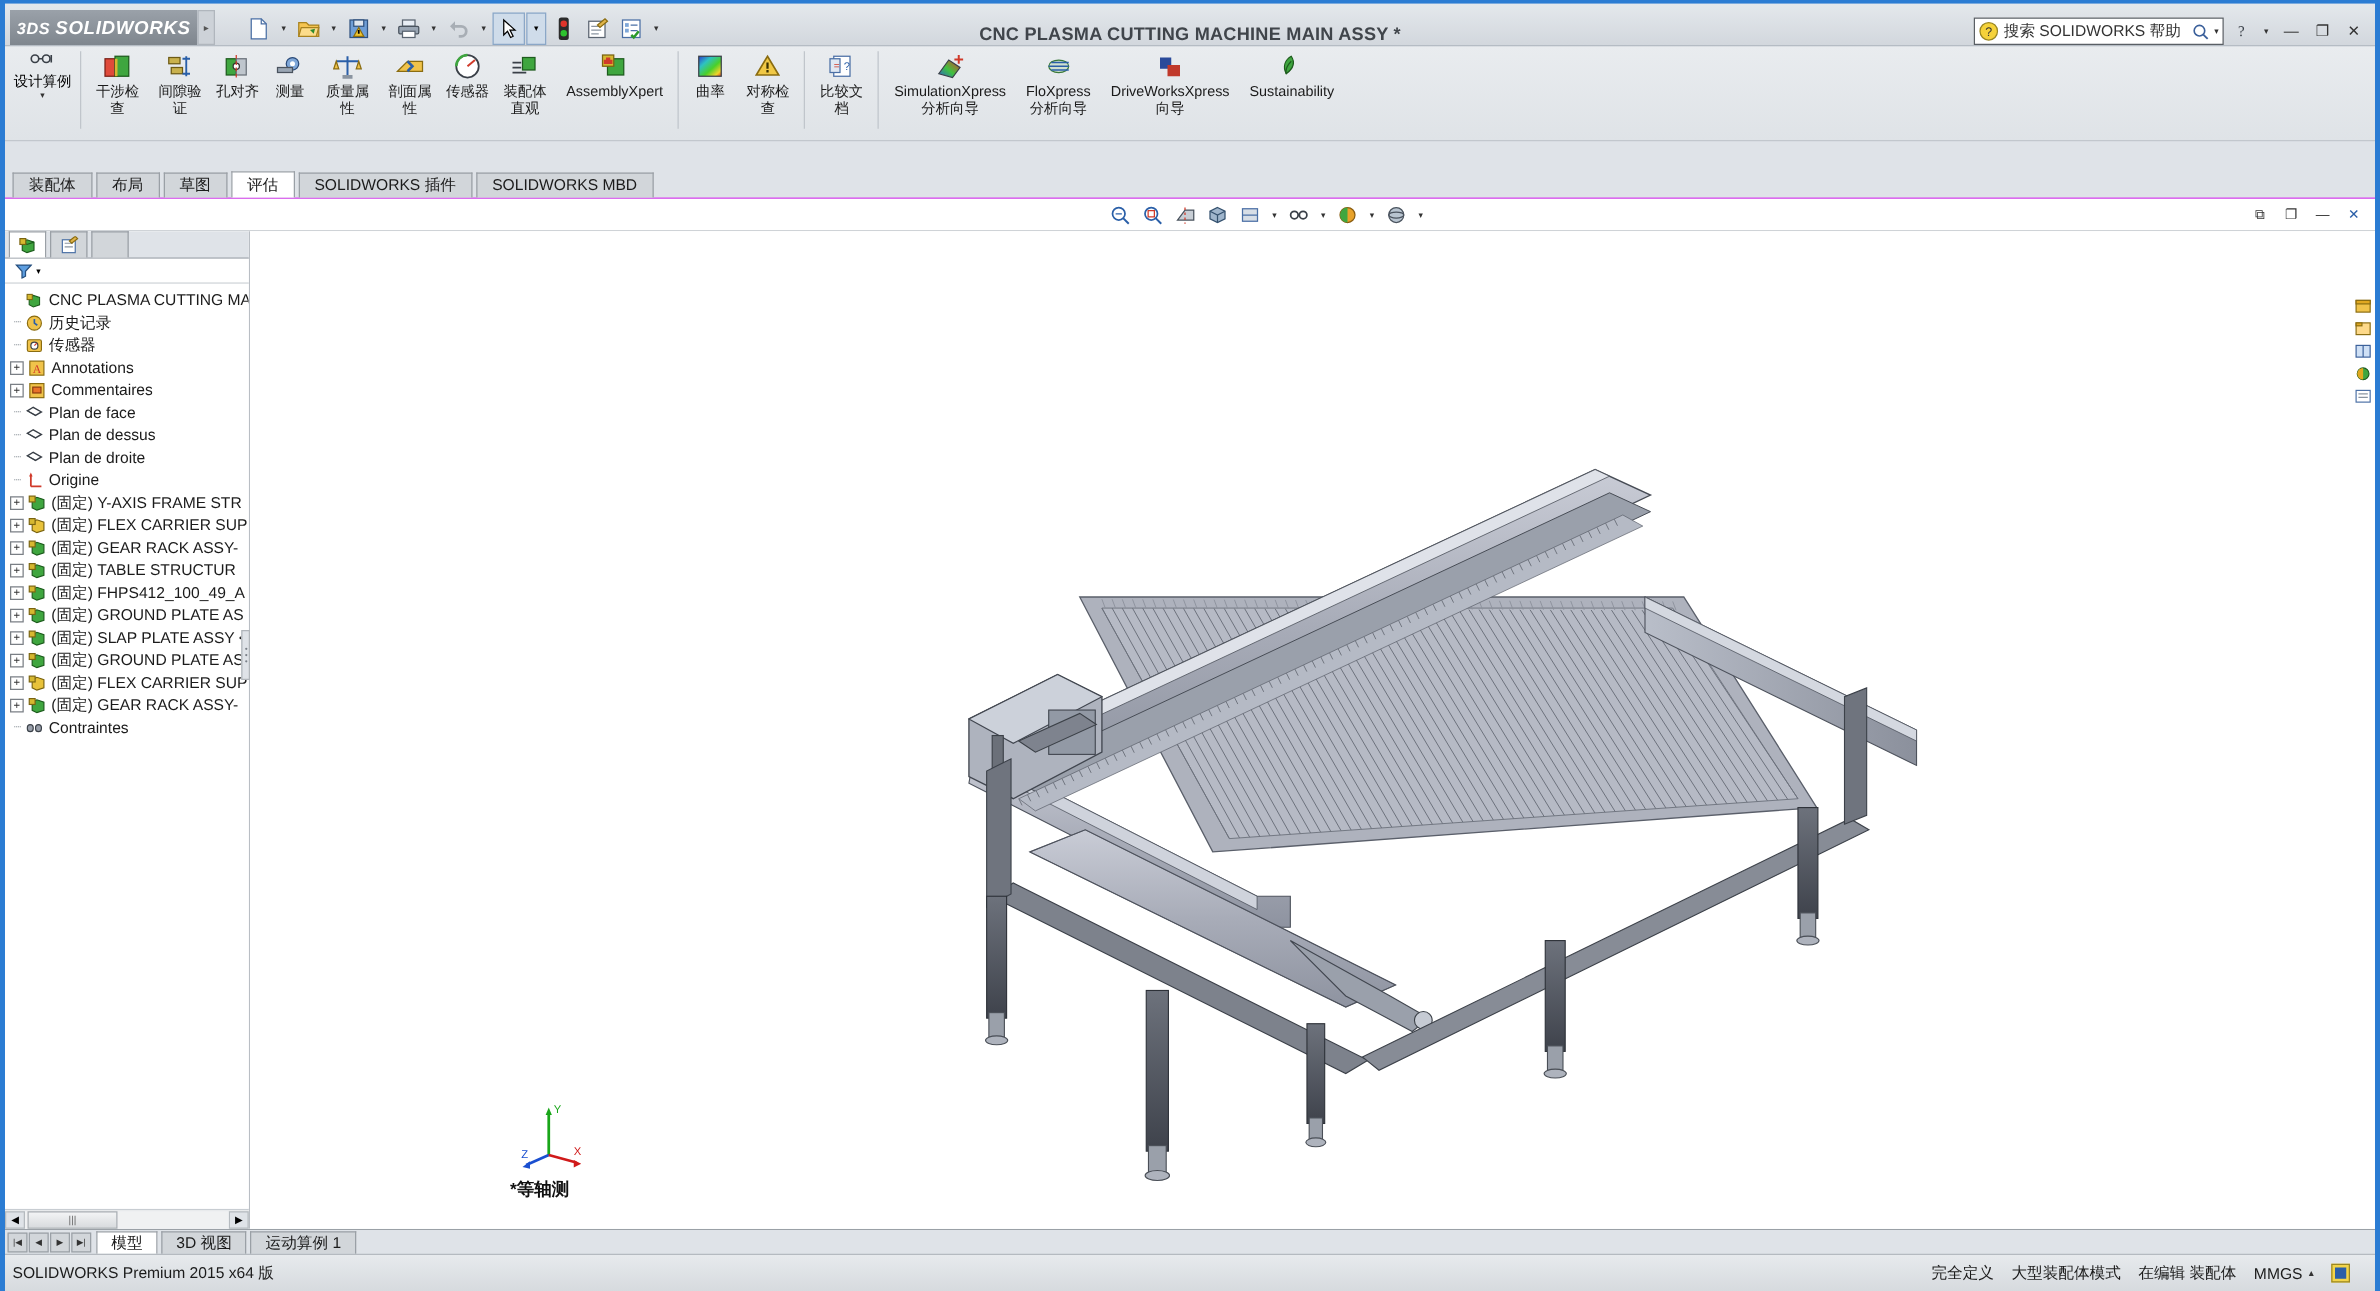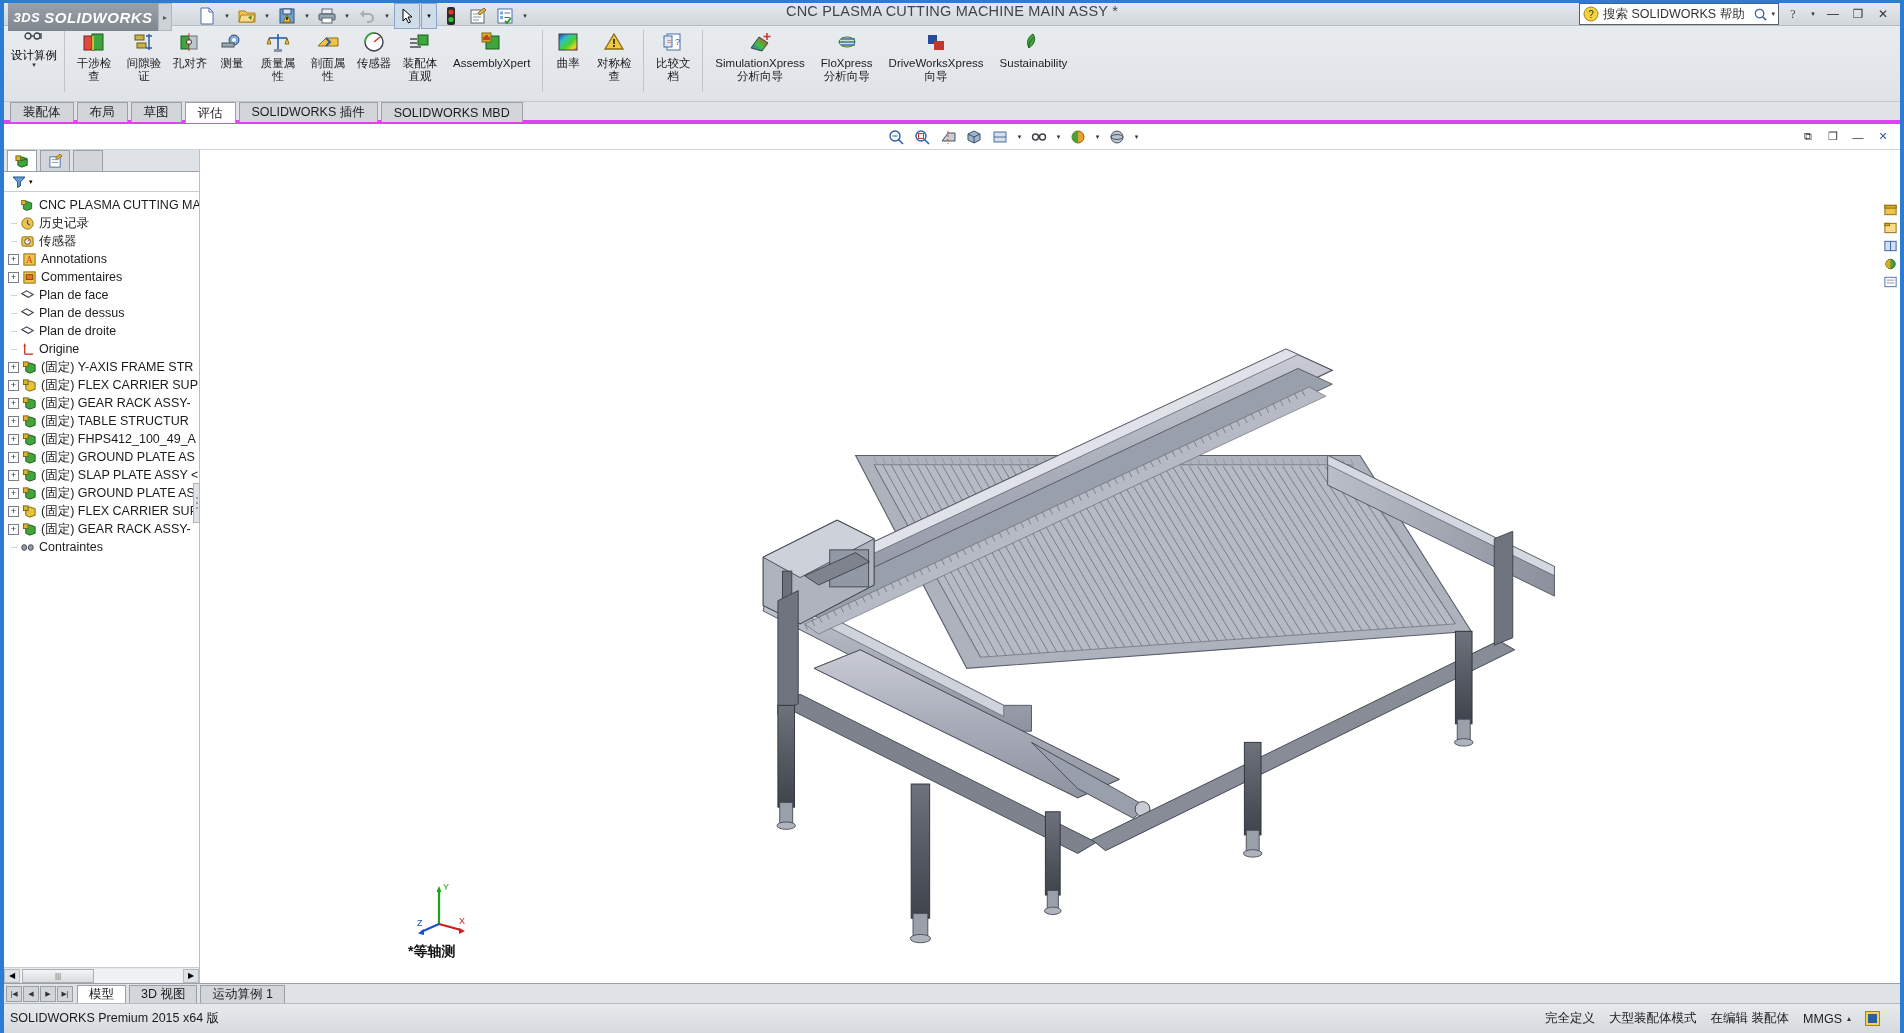--- a/index.html
+++ b/index.html
@@ -10,41 +10,41 @@
     font-size:12px; color:#000;
     background:#d4d0c8;
   }
   #app { width:1904px; height:1033px; position:relative;
          background:#dfe3e8;
          border-left:4px solid #2b7cd3; border-right:4px solid #2b7cd3;
          border-top:3px solid #2b7cd3;
          display:flex; flex-direction:column; }
 
   
-  .titlebar { height:23px; background:linear-gradient(#e4e8ec,#d2d7dd);
-              display:flex; align-items:flex-start; position:relative;
+  .titlebar { height:34px; background:linear-gradient(#e4e8ec,#d2d7dd);
+              display:flex; align-items:flex-end; position:relative;
               border-bottom:1px solid #b5bcc4; flex:0 0 auto; }
   .sw-logo { width:150px; height:28px; margin-left:4px;
              background:linear-gradient(#9aa1a9,#7f868e);
              display:flex; align-items:center; justify-content:center;
              color:#fff; font-size:15px; font-weight:bold; letter-spacing:.5px;
              font-style:italic; }
   .sw-logo .ds { font-size:13px; margin-right:4px; }
   .logo-arrow { width:14px; height:28px; background:#cdd2d8;
                 border:1px solid #b0b6bd; display:flex; align-items:center;
                 justify-content:center; font-size:8px; color:#555; }
   .tb-tools { display:flex; align-items:center; margin-left:22px; gap:1px; }
   .tb-btn { width:26px; height:26px; display:flex; align-items:center;
             justify-content:center; border:1px solid transparent; cursor:pointer; }
   .tb-btn.sel { border:1px solid #8ba7c7; background:#cfdcea; }
   .tb-drop { width:12px; height:26px; display:flex; align-items:center;
              justify-content:center; font-size:7px; color:#333; cursor:pointer; }
   .doc-title { position:absolute; left:0; right:0; text-align:center;
                font-size:14.5px; color:#40454b; pointer-events:none;
-               letter-spacing:.2px; }
+               letter-spacing:.2px;font-weight:bold; }
   .tb-right { margin-left:auto; display:flex; align-items:center;
               padding-right:6px; gap:3px; }
   .searchbox { width:200px; height:22px; border:1px solid #5a5f65;
                background:#fff; display:flex; align-items:center; padding:0 3px;
                font-size:12.5px; color:#333; }
   .searchbox .txt { flex:1; margin-left:4px; color:#333; }
   .win-btn { width:22px; height:20px; display:flex; align-items:center;
              justify-content:center; font-size:12px; color:#333; cursor:pointer; }
 
   
@@ -58,23 +58,23 @@
   .rb .lb { font-size:11.5px; line-height:13px; color:#1b1b1b; max-width:44px; word-break:break-all; }
   .rb.wide .lb { max-width:none; white-space:nowrap; }
   .rb.wide { min-width:auto; padding:4px 8px 0; }
   .rdiv { width:1px; height:62px; background:#c0c5cb; margin:4px 4px 0; }
   .designbtn { width:52px; display:flex; flex-direction:column; align-items:center;
                padding-top:3px; cursor:pointer; }
   .designbtn .lb { font-size:11.5px; line-height:13px; text-align:right; }
   .designbtn .car { font-size:7px; color:#333; margin-top:-1px; }
 
   
-  .tabstrip { height:22px; background:#dfe3e8; display:flex; align-items:flex-start;
-              flex:0 0 auto; position:relative; border-bottom:4px solid #d946ef;
-              padding-left:6px; }
+  .tabstrip { height:22px; background:#dfe3e8; display:flex; align-items:center;
+              flex:0 0 auto; position:relative; border-bottom:1px solid #d946ef;
+              padding-left:6px;margin-top:24px; }
   .tab { height:20px; padding:0 12px; display:flex; align-items:center;
          font-size:12.5px; color:#1b1b1b; background:#d2d6da;
          border:1px solid #9aa0a6; border-bottom:none; margin-right:3px;
          cursor:pointer; }
   .tab.active { background:#fff; border-color:#9aa0a6; position:relative; z-index:3;
                 height:21px; }
 
   
   .viewbar { height:26px; background:#fff; display:flex; align-items:center;
              flex:0 0 auto; border-bottom:1px solid #cfd3d7; }

